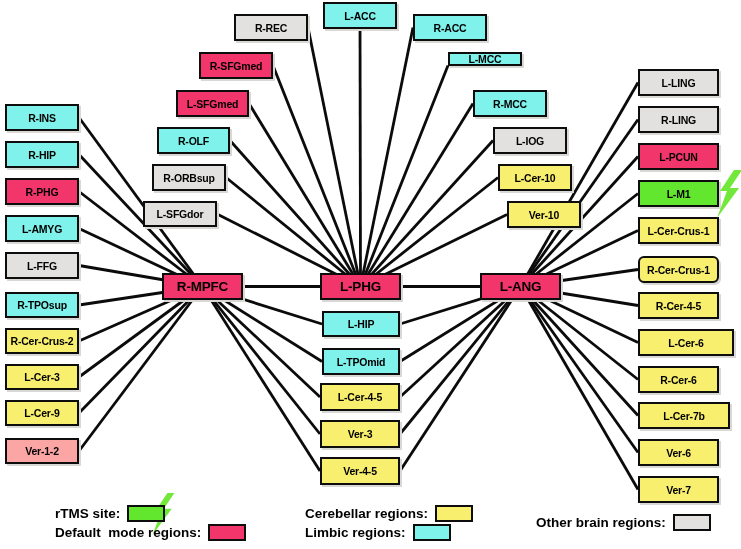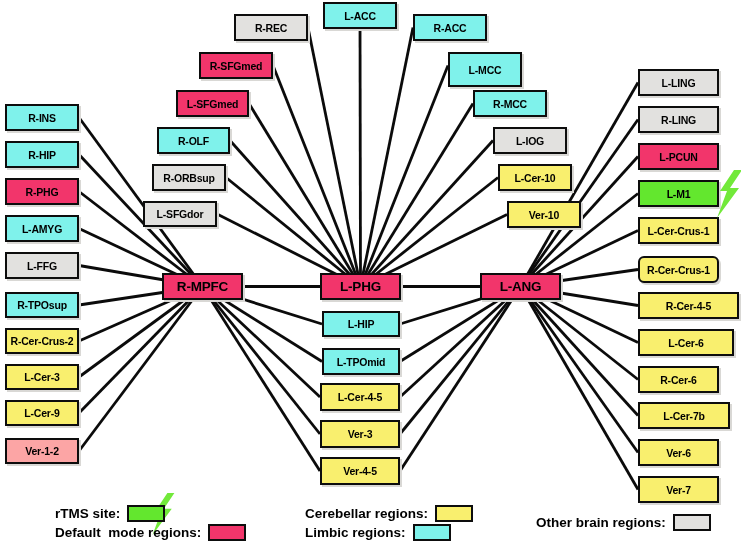--- a/index.html
+++ b/index.html
@@ -141,21 +141,21 @@
       </div>
       <div class="node" style="left: 143px; top: 201px; width: 74px; height: 26px; background: rgb(226, 225, 223);">
         <span>L-SFGdor</span>
       </div>
       <div class="node" style="left: 323px; top: 2px; width: 74px; height: 27px; background: rgb(127, 242, 235);">
         <span>L-ACC</span>
       </div>
       <div class="node" style="left: 413px; top: 14px; width: 74px; height: 27px; background: rgb(127, 242, 235);">
         <span>R-ACC</span>
       </div>
-      <div class="node" style="left: 448px; top: 52px; width: 74px; height: 35px; background: rgb(127, 242, 235);">
+      <div class="node" style="left: 448px; top: 52px; width: 74px; height: 14px; background: rgb(127, 242, 235);">
         <span>L-MCC</span>
       </div>
       <div class="node" style="left: 473px; top: 90px; width: 74px; height: 27px; background: rgb(127, 242, 235);">
         <span>R-MCC</span>
       </div>
       <div class="node" style="left: 493px; top: 127px; width: 74px; height: 27px; background: rgb(226, 225, 223);">
         <span>L-IOG</span>
       </div>
       <div class="node" style="left: 498px; top: 164px; width: 74px; height: 27px; background: rgb(249, 239, 110);">
         <span>L-Cer-10</span>
@@ -198,21 +198,21 @@
       </div>
       <div class="node" style="left: 638px; top: 180px; width: 81px; height: 27px; background: rgb(99, 231, 46);">
         <span>L-M1</span>
       </div>
       <div class="node" style="left: 638px; top: 217px; width: 81px; height: 27px; background: rgb(249, 239, 110);">
         <span>L-Cer-Crus-1</span>
       </div>
       <div class="node" style="left: 638px; top: 256px; width: 81px; height: 27px; background: rgb(249, 239, 110); border-radius: 6px;">
         <span>R-Cer-Crus-1</span>
       </div>
-      <div class="node" style="left: 638px; top: 292px; width: 101px; height: 27px; background: rgb(249, 239, 110);">
+      <div class="node" style="left: 638px; top: 292px; width: 81px; height: 27px; background: rgb(249, 239, 110);">
         <span>R-Cer-4-5</span>
       </div>
       <div class="node" style="left: 638px; top: 329px; width: 96px; height: 27px; background: rgb(249, 239, 110);">
         <span>L-Cer-6</span>
       </div>
       <div class="node" style="left: 638px; top: 366px; width: 81px; height: 27px; background: rgb(249, 239, 110);">
         <span>R-Cer-6</span>
       </div>
       <div class="node" style="left: 638px; top: 402px; width: 92px; height: 27px; background: rgb(249, 239, 110);">
         <span>L-Cer-7b</span>

